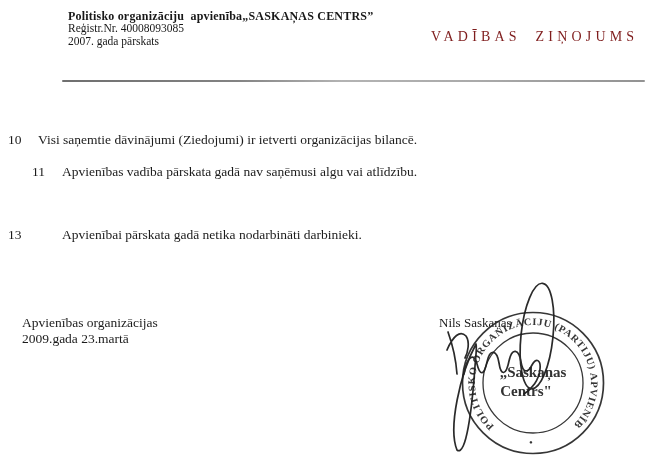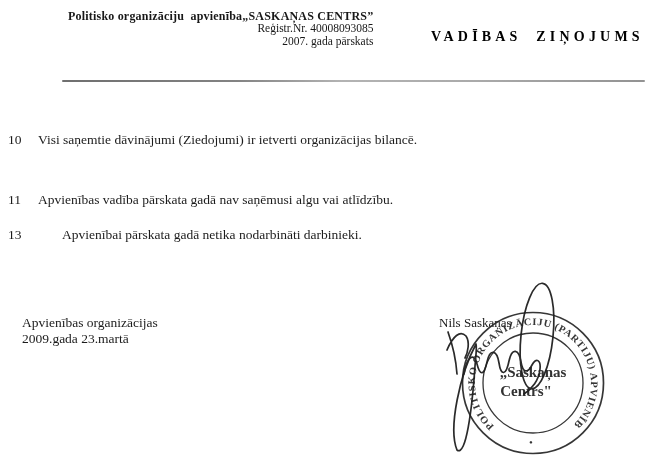--- a/index.html
+++ b/index.html
@@ -16,34 +16,33 @@
   .pre { white-space: pre; }
 
   
   .header-block {
     position: absolute;
     left: 68px;
     top: 10px;
     font-size: 11.5px;
     line-height: 12.3px;
     color: #181818;
-    text-align: right;
   }
   .org-line { font-weight: bold; font-size: 12px; letter-spacing: 0.2px; }
 
   
   .report-title {
     position: absolute;
     left: 431px;
     top: 29px;
     font-size: 14px;
-    font-weight: bold;
+    font-weight: normal;
     letter-spacing: 4.2px;
     word-spacing: 7px;
-    color: #000000;
+    color: #7f1d1d;
     white-space: nowrap;
   }
 
   
   .rule {
     position: absolute;
     left: 62px;
     top: 80px;
     width: 583px;
     height: 2px;
@@ -55,21 +54,21 @@
   
   .item {
     position: absolute;
     left: 8px;
     display: flex;
     font-size: 13.5px;
     color: #1b1b1b;
   }
   .item-num { width: 30px; flex: 0 0 30px; }
   .item-10 { top: 132px; align-items: flex-end; }
-  .item-11 { top: 192px; }
+  .item-11 { top: 164px; margin-left: 24px; }
   .item-13 { top: 227px; gap: 24px; }
 
   
   .footer-block {
     position: absolute;
     left: 22px;
     top: 315px;
     font-size: 13.5px;
     line-height: 15.5px;
     color: #1b1b1b;

